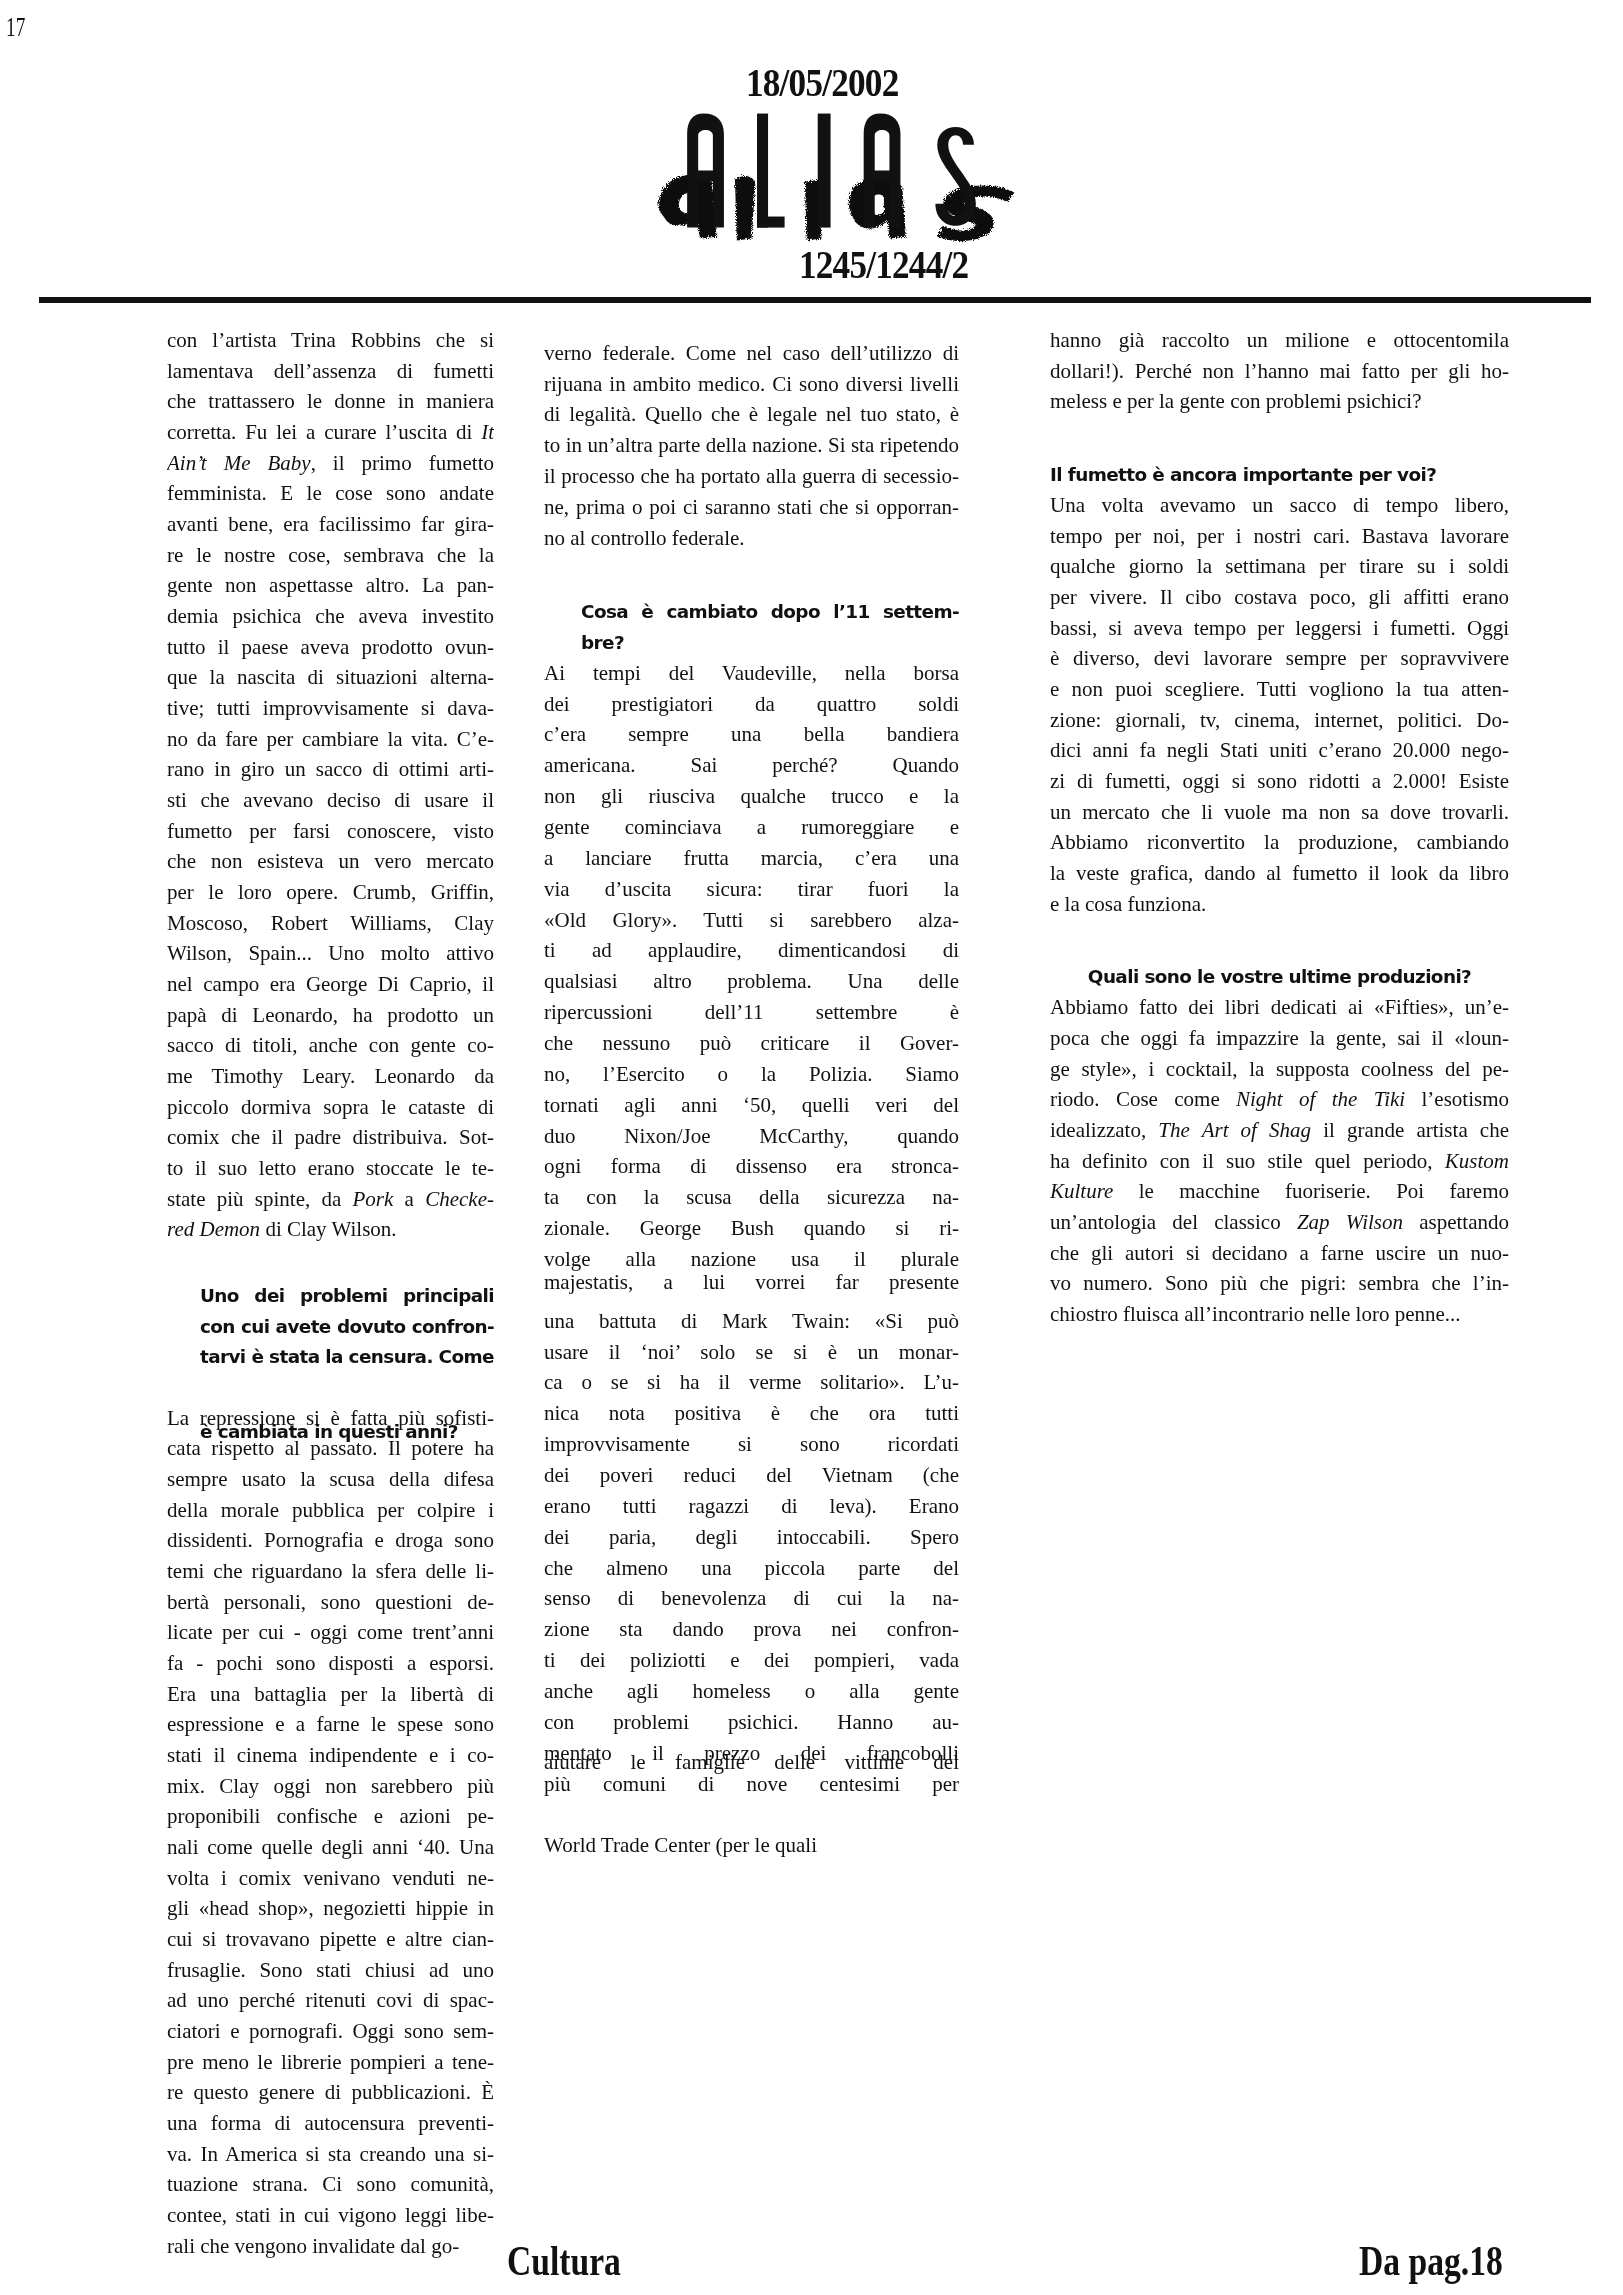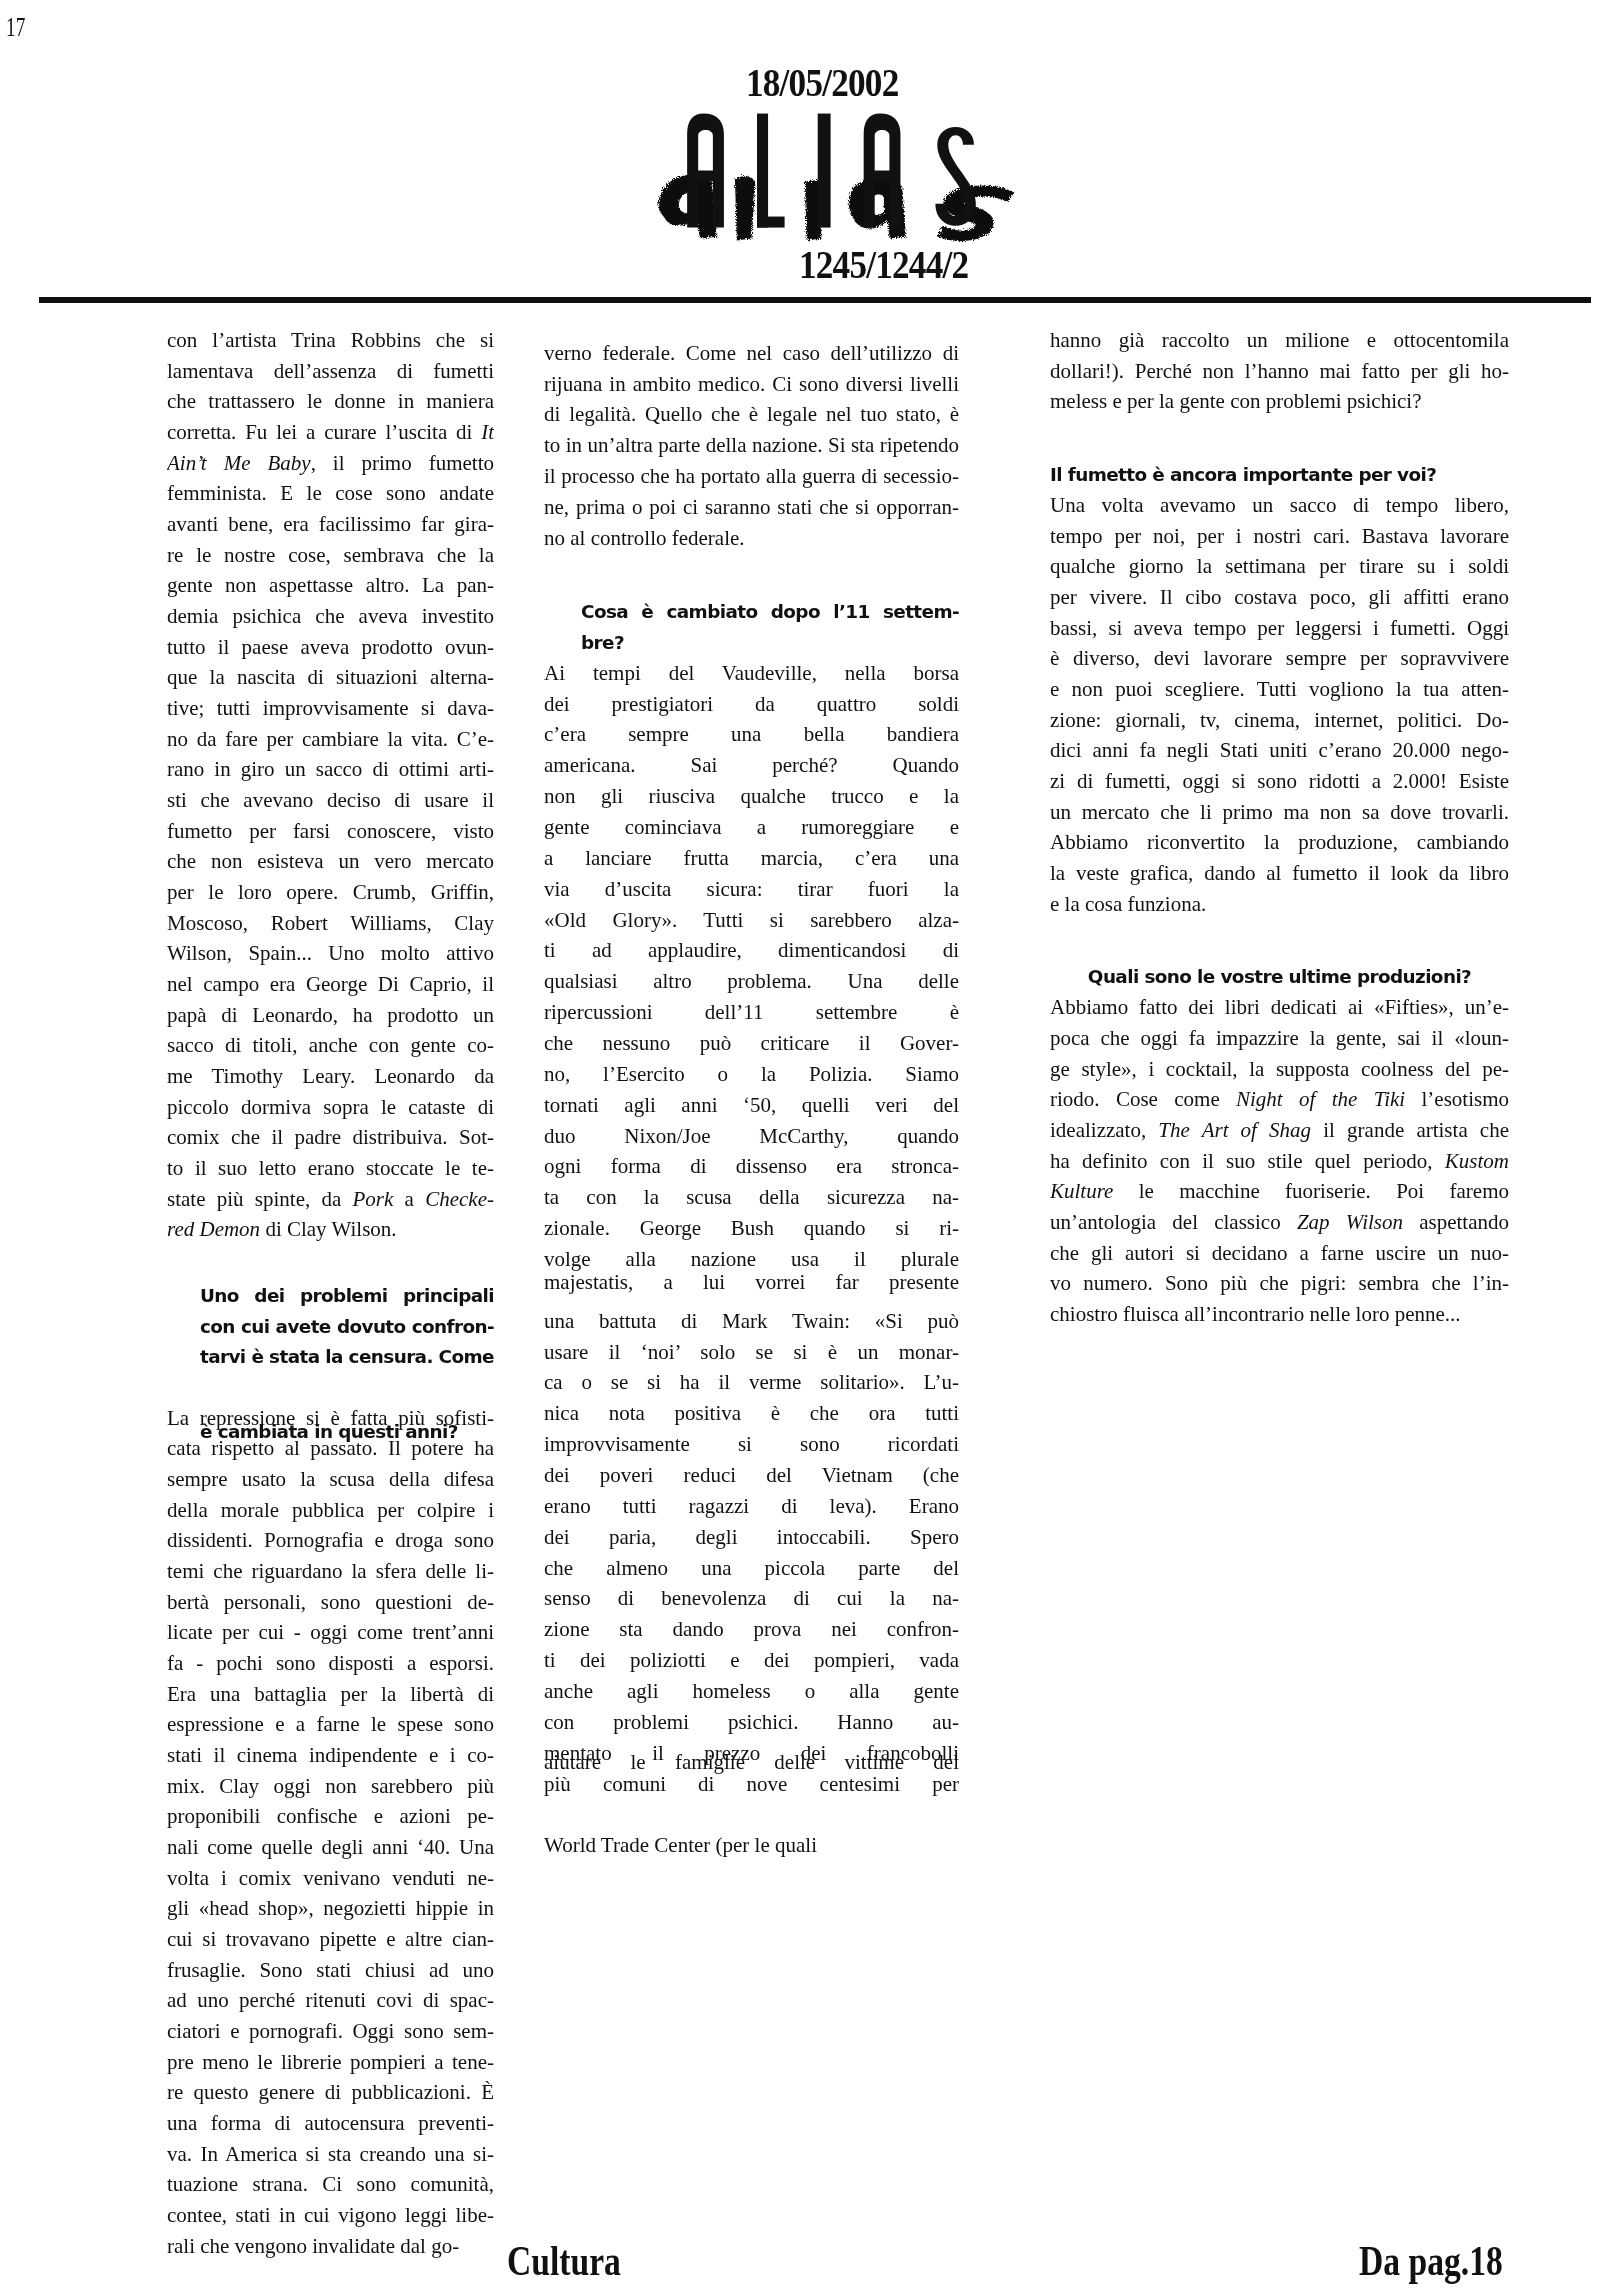--- a/index.html
+++ b/index.html
@@ -198,21 +198,21 @@
         <div class="line" style="top: 492px; width: 459px; white-space: normal; height: 31px; overflow: hidden;">Una volta avevamo un sacco di tempo libero,</div>
         <div class="line" style="top: 523px; width: 459px; white-space: normal; height: 31px; overflow: hidden;">tempo per noi, per i nostri cari. Bastava lavorare</div>
         <div class="line" style="top: 553px; width: 459px; white-space: normal; height: 31px; overflow: hidden;">qualche giorno la settimana per tirare su i soldi</div>
         <div class="line" style="top: 584px; width: 459px; white-space: normal; height: 31px; overflow: hidden;">per vivere. Il cibo costava poco, gli affitti erano</div>
         <div class="line" style="top: 615px; width: 459px; white-space: normal; height: 31px; overflow: hidden;">bassi, si aveva tempo per leggersi i fumetti. Oggi</div>
         <div class="line" style="top: 645px; width: 459px; white-space: normal; height: 31px; overflow: hidden;">è diverso, devi lavorare sempre per sopravvivere</div>
         <div class="line" style="top: 676px; width: 459px; white-space: normal; height: 31px; overflow: hidden;">e non puoi scegliere. Tutti vogliono la tua atten-</div>
         <div class="line" style="top: 707px; width: 459px; white-space: normal; height: 31px; overflow: hidden;">zione: giornali, tv, cinema, internet, politici. Do-</div>
         <div class="line" style="top: 737px; width: 459px; white-space: normal; height: 31px; overflow: hidden;">dici anni fa negli Stati uniti c’erano 20.000 nego-</div>
         <div class="line" style="top: 768px; width: 459px; white-space: normal; height: 31px; overflow: hidden;">zi di fumetti, oggi si sono ridotti a 2.000! Esiste</div>
-        <div class="line" style="top: 799px; width: 459px; white-space: normal; height: 31px; overflow: hidden;">un mercato che li primo ma non sa dove trovarli.</div>
+        <div class="line" style="top: 799px; width: 459px; white-space: normal; height: 31px; overflow: hidden;">un mercato che li vuole ma non sa dove trovarli.</div>
         <div class="line" style="top: 829px; width: 459px; white-space: normal; height: 31px; overflow: hidden;">Abbiamo riconvertito la produzione, cambiando</div>
         <div class="line" style="top: 860px; width: 459px; white-space: normal; height: 31px; overflow: hidden;">la veste grafica, dando al fumetto il look da libro</div>
         <div class="line last" style="top: 891px; width: 459px; white-space: normal; height: 31px; overflow: hidden;">e la cosa funziona.</div>
       </div>
       <div>
         <div class="q" style="top: 963px; left: 0px; width: 459px; text-align: center;">Quali sono le vostre ultime produzioni?</div>
       </div>
       <div>
         <div class="line" style="top: 994px; width: 459px; white-space: normal; height: 31px; overflow: hidden;">Abbiamo fatto dei libri dedicati ai «Fifties», un’e-</div>
         <div class="line" style="top: 1025px; width: 459px; white-space: normal; height: 31px; overflow: hidden;">poca che oggi fa impazzire la gente, sai il «loun-</div>

